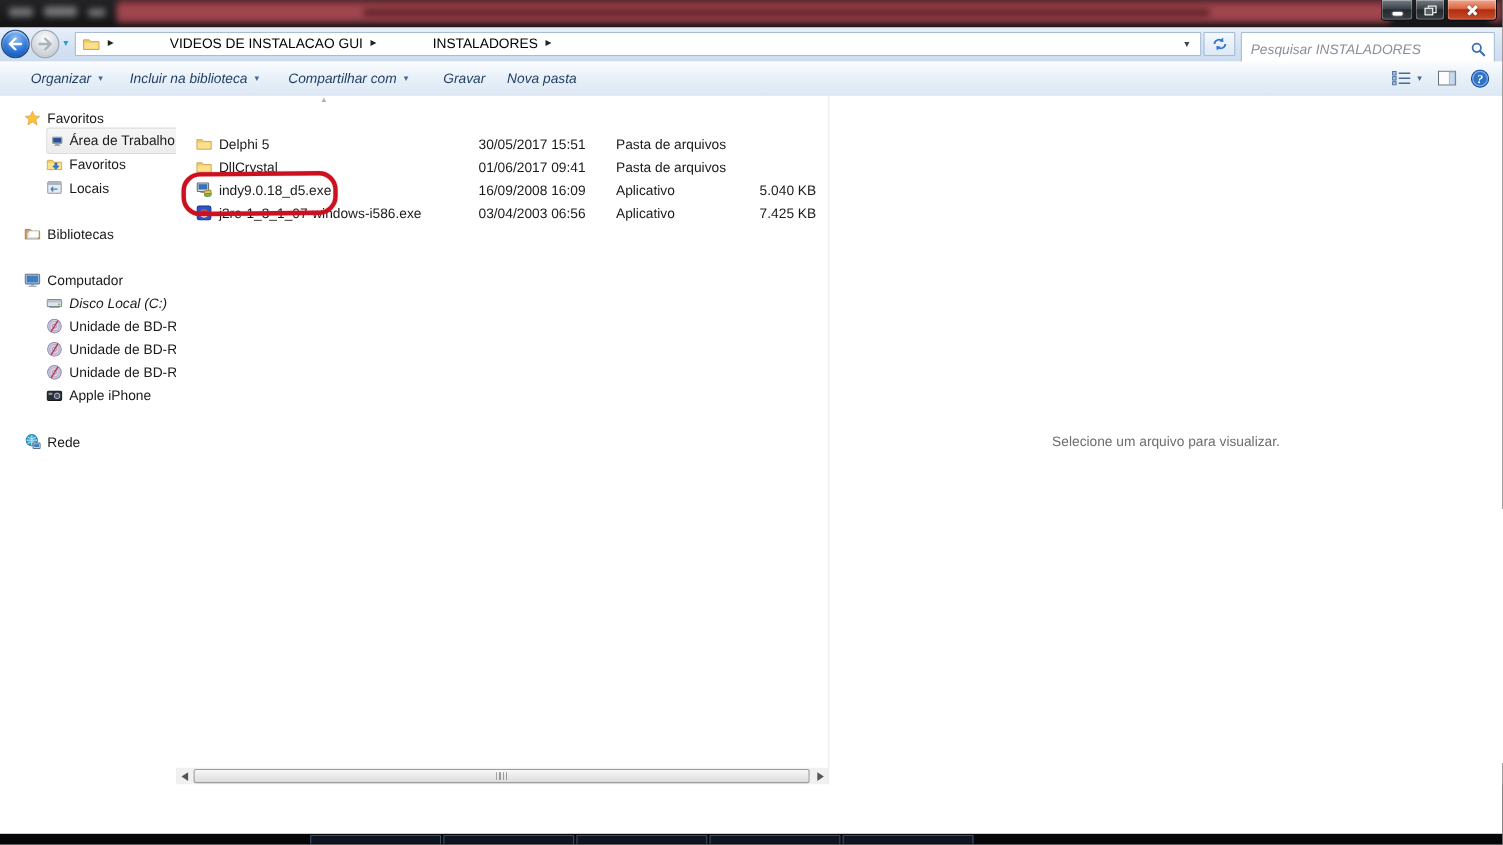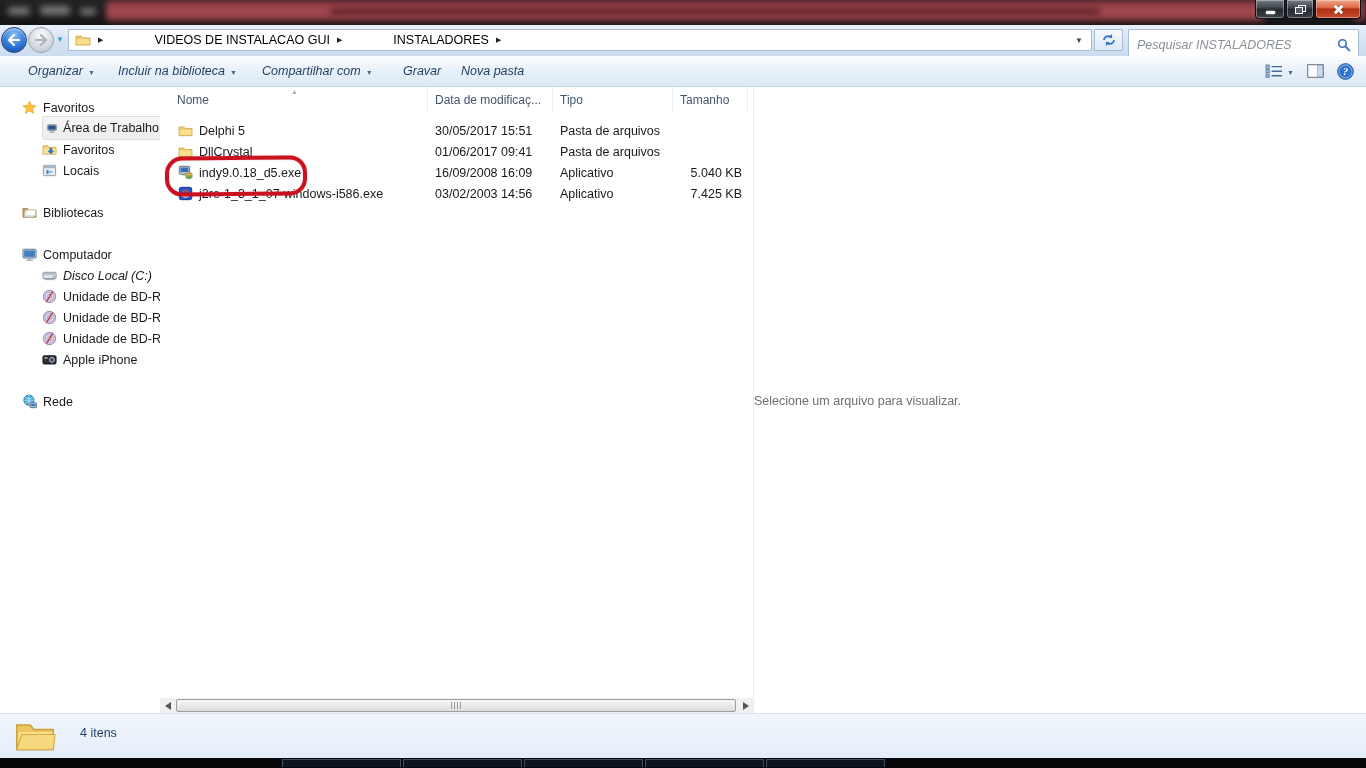--- a/index.html
+++ b/index.html
@@ -105,21 +105,21 @@
   .tri-left{width:0;height:0;border-style:solid;border-width:4px 6px 4px 0;border-color:transparent #555 transparent transparent;}
   .tri-right{width:0;height:0;border-style:solid;border-width:4px 0 4px 6px;border-color:transparent transparent transparent #555;}
   .hs-thumb{position:absolute;left:16px;width:560px;top:1px;height:13px;box-sizing:border-box;
     background:linear-gradient(180deg,#f8f8f8,#dcdcdc);border:1px solid #9d9d9d;border-radius:2px;
     display:flex;align-items:center;justify-content:center;}
   .hs-grip{width:10px;height:7px;
     background:repeating-linear-gradient(90deg,#999 0 1px,transparent 1px 3px);}
 
   .splitter{position:absolute;left:753px;top:0;width:1px;height:626px;background:#ececec;}
   .preview{position:absolute;left:754px;top:0;width:612px;height:626px;}
-  .preview-msg{position:absolute;left:0;top:307px;width:100%;
+  .preview-msg{position:absolute;left:0;top:307px;width:100%;text-align:center;
     font-size:12.5px;color:#6e6e6e;}
 
   
   .statusbar{position:absolute;left:0;top:713px;width:1366px;height:45px;
     background:linear-gradient(180deg,#f1f6fc,#e4edf8);border-top:1px solid #d8e2ee;box-sizing:border-box;}
   .status-folder{position:absolute;left:14px;top:2px;}
   .status-count{position:absolute;left:80px;top:12px;font-size:12.5px;color:#1e3c5f;}
   .taskbar{position:absolute;left:0;top:758px;width:1366px;height:10px;background:#060608;}
   .tb-btn{position:absolute;top:1px;height:8px;width:119px;box-sizing:border-box;
     border:1px solid rgba(110,150,200,.45);border-bottom:none;background:rgba(22,32,48,.6);}
@@ -342,34 +342,20 @@
             <circle cx="7.4" cy="6.6" r="5.4" fill="#35a8d8" stroke="#1d7ba6"></circle>
             <path d="M2.2 6.6 H12.6 M7.4 1.3 V11.9 M3.2 3.5 c2.8 1.9 5.6 1.9 8.4 0 M3.2 9.7 c2.8 -1.9 5.6 -1.9 8.4 0" stroke="#d9f2fb" stroke-width=".8" fill="none"></path>
             <rect x="8.6" y="9.4" width="7" height="5.2" rx=".8" fill="#cdd6e0" stroke="#5f7186"></rect>
             <rect x="9.7" y="10.4" width="4.8" height="2.8" fill="#3f7ec2"></rect>
           </svg>
         <span>Rede</span>
       </div>
     </div>
 
     <div class="filepane">
-      <div class="col-headers">
-        <div class="col-h" style="width:268px;padding-left:17px;">
-            <span>Nome</span>
-          </div>
-        <div class="col-h" style="width:125px;padding-left:7px;">
-            <span>Data de modificaç...</span>
-          </div>
-        <div class="col-h" style="width:120px;padding-left:7px;">
-            <span>Tipo</span>
-          </div>
-        <div class="col-h" style="width:75px;padding-left:7px;">
-            <span>Tamanho</span>
-          </div>
-      </div>
       <span class="sort-caret">▲</span>
 
       <div class="rows">
         <div class="frow">
           <span class="cell-name">
             <svg width="15" height="13" viewBox="0 0 16 14">
                 <path d="M1 3.2 h5.2 l1.4 1.7 H15 V12.6 H1 Z" fill="#f0c86a" stroke="#c99f3e" stroke-width=".8"></path>
                 <path d="M1.7 5.9 H14.3 V11.9 H1.7 Z" fill="#fadf8e"></path>
               </svg>
             <span>Delphi 5</span>
@@ -407,21 +393,21 @@
         </div>
         <div class="frow">
           <span class="cell-name">
             <svg width="15" height="15" viewBox="0 0 16 16">
                 <rect x="1.4" y="1.4" width="13.2" height="13.2" rx="2" fill="#2b55c8" stroke="#16307e"></rect>
                 <path d="M4 10.2 c2.5 2.2 5.5 2.2 8 0" stroke="#fff" stroke-width="1.3" fill="none"></path>
                 <path d="M5 6.4 c2 -1.8 4 -1.8 6 0" stroke="#e05038" stroke-width="1.3" fill="none"></path>
               </svg>
             <span>j2re-1_3_1_07-windows-i586.exe</span>
           </span>
-          <span class="cell-date">03/02/2003 14:56</span>
+          <span class="cell-date">03/04/2003 06:56</span>
           <span class="cell-type">Aplicativo</span>
           <span class="cell-size">7.425 KB</span>
         </div>
       </div>
 
       <div class="annotation"></div>
 
       <div class="hscroll">
         <div class="hs-arrow" style="position:absolute;left:0;">
             <span class="tri-left"></span>
@@ -435,30 +421,20 @@
       </div>
     </div>
 
     <div class="splitter"></div>
 
     <div class="preview">
       <div class="preview-msg">Selecione um arquivo para visualizar.</div>
     </div>
   </div>
 
-  <div class="statusbar">
-    <span class="status-folder">
-      <svg width="42" height="38" viewBox="0 0 16 14">
-          <path d="M1 3.2 h5.2 l1.4 1.7 H15 V12.6 H1 Z" fill="#eec45f" stroke="#c99f3e" stroke-width=".5"></path>
-          <path d="M1.7 5.9 H14.3 V11.9 H1.7 Z" fill="#fadf8e"></path>
-          <path d="M1 12.6 L3 6.8 H15.6 L15 12.6 Z" fill="#f6d87e" stroke="#cfa84a" stroke-width=".4"></path>
-        </svg>
-    </span>
-    <span class="status-count">4 itens</span>
-  </div>
 
   <div class="taskbar">
     <div class="tb-btn" style="left:282px;"></div>
     <div class="tb-btn" style="left:403px;"></div>
     <div class="tb-btn" style="left:524px;"></div>
     <div class="tb-btn" style="left:645px;"></div>
     <div class="tb-btn" style="left:766px;"></div>
   </div>
 
 </div>

